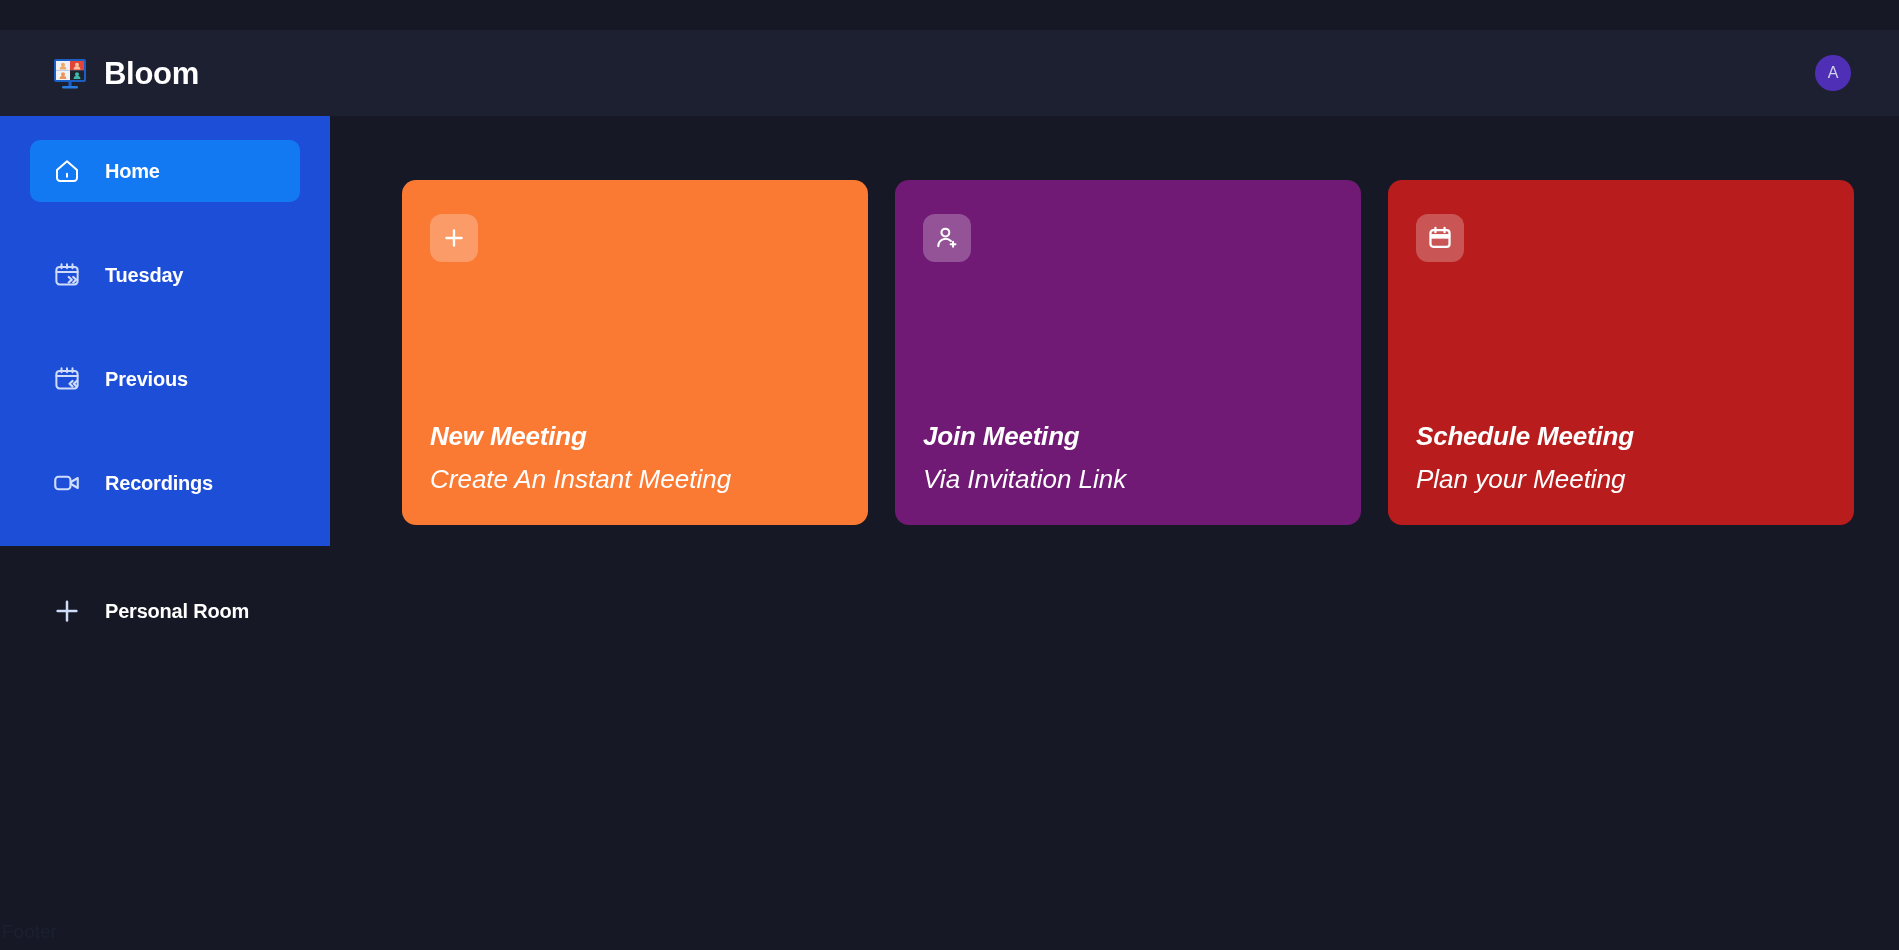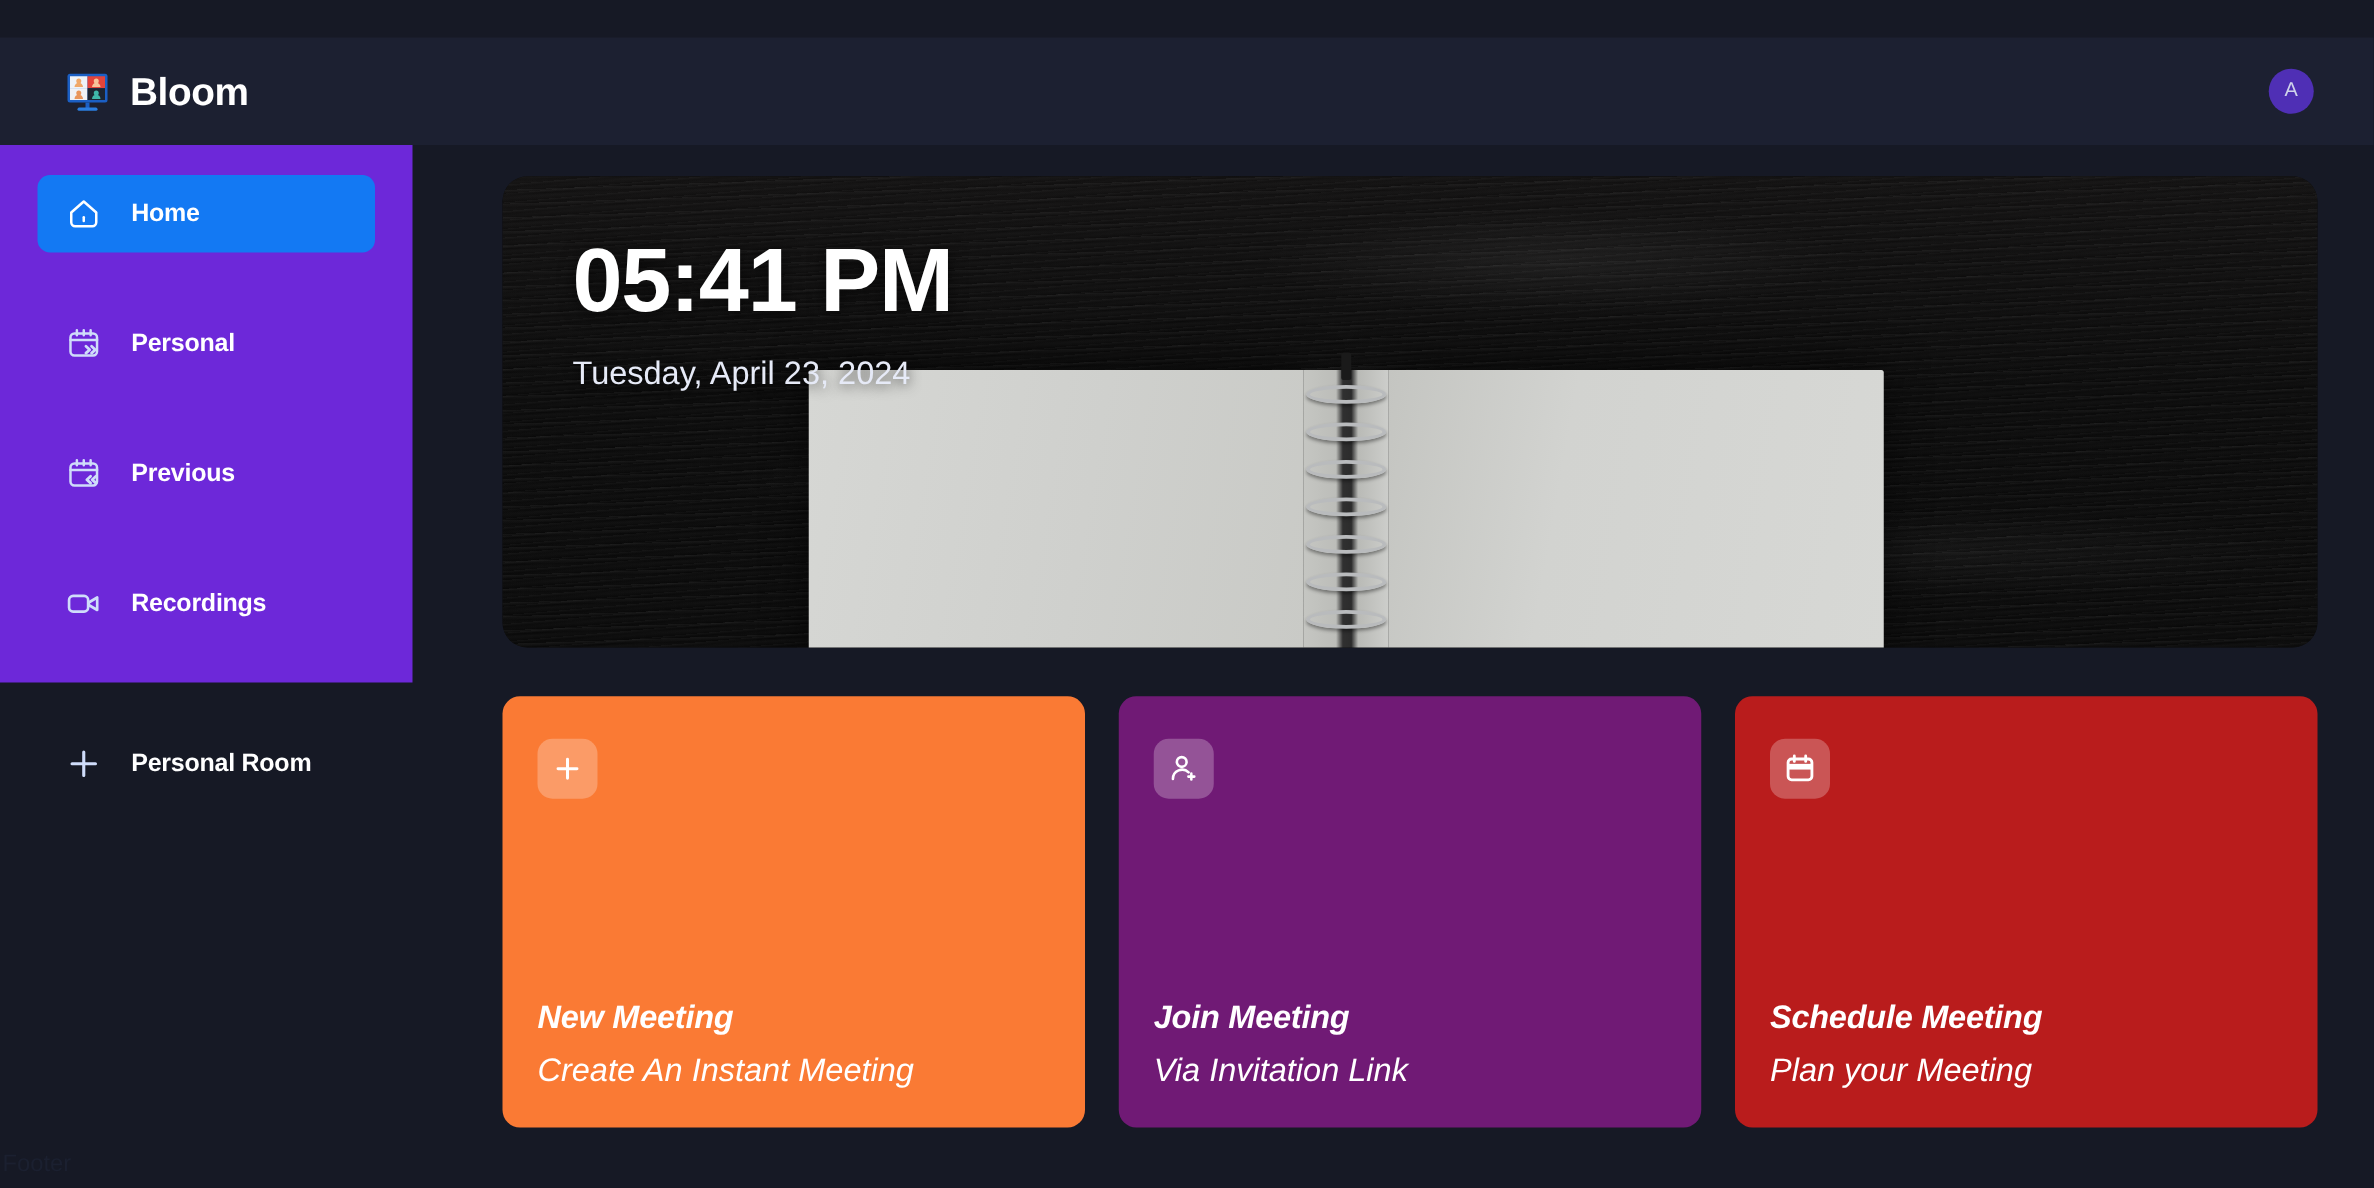--- a/index.html
+++ b/index.html
@@ -37,21 +37,21 @@
   .avatar{
     width:36px; height:36px; border-radius:50%;
     background:#4f2fb5;
     display:flex; align-items:center; justify-content:center;
     font-size:16px; color:#cfd3ea; font-weight:400;
   }
 
   
   .sidebar{
     position:absolute; left:0; top:116px; width:330px; height:430px;
-    background:#6d28d9;
+    background:#1d4ed8;
     padding:24px 0 0 0;
   }
   .nav-list{ list-style:none; }
   .nav-item{
     display:flex; align-items:center; gap:23px;
     height:62px; margin:0 30px 0 30px;
     padding:0 0 0 22px;
     border-radius:10px;
     cursor:pointer;
   }
@@ -229,21 +229,21 @@
 
     <li class="nav-item">
       <span class="nav-icon">
         <svg width="30" height="30" viewBox="0 0 24 24" fill="none" stroke="#cfdcfa" stroke-width="1.6" stroke-linecap="round" stroke-linejoin="round">
           <rect x="3.5" y="5.5" width="17" height="14" rx="2.5"></rect>
           <path d="M3.5 9.6 h17"></path>
           <path d="M7.6 3.4 v3.2 M12 3.4 v3.2 M16.4 3.4 v3.2"></path>
           <path d="M13.4 13.6 l2.4 2.2 -2.4 2.2 M17 13.6 l2.4 2.2 -2.4 2.2" stroke-width="1.8"></path>
         </svg>
       </span>
-      <span class="nav-label">Personal</span>
+      <span class="nav-label">Tuesday</span>
     </li>
 
     <li class="nav-item">
       <span class="nav-icon">
         <svg width="30" height="30" viewBox="0 0 24 24" fill="none" stroke="#cfdcfa" stroke-width="1.6" stroke-linecap="round" stroke-linejoin="round">
           <rect x="3.5" y="5.5" width="17" height="14" rx="2.5"></rect>
           <path d="M3.5 9.6 h17"></path>
           <path d="M7.6 3.4 v3.2 M12 3.4 v3.2 M16.4 3.4 v3.2"></path>
           <path d="M16.4 13.6 l-2.4 2.2 2.4 2.2 M19.8 13.6 l-2.4 2.2 2.4 2.2" stroke-width="1.8"></path>
         </svg>
@@ -267,41 +267,20 @@
   <span class="nav-icon">
     <svg width="30" height="30" viewBox="0 0 24 24" fill="none" stroke="#cfdcfa" stroke-width="2" stroke-linecap="round">
       <path d="M12 4.5 v15 M4.5 12 h15"></path>
     </svg>
   </span>
   <span class="nav-label">Personal Room</span>
 </div>
 
 <main class="main">
 
-  <section class="hero">
-    <div class="hero-bg"></div>
-    <div class="notebook">
-      <div class="nb-page left"></div>
-      <div class="nb-spine">
-        <span class="coil" style="top:12px"></span>
-        <span class="coil" style="top:42px"></span>
-        <span class="coil" style="top:72px"></span>
-        <span class="coil" style="top:102px"></span>
-        <span class="coil" style="top:132px"></span>
-        <span class="coil" style="top:162px"></span>
-        <span class="coil" style="top:192px"></span>
-
-      </div>
-      <div class="nb-page right"></div>
-    </div>
-    <div class="hero-text">
-      <div class="hero-time">05:41 PM</div>
-      <div class="hero-date">Tuesday, April 23, 2024</div>
-    </div>
-  </section>
 
   <section class="cards">
 
     <div class="card" style="background:#fa7a34">
       <div class="card-badge">
         <svg width="26" height="26" viewBox="0 0 24 24" fill="none" stroke="#ffffff" stroke-width="2.2" stroke-linecap="round">
           <path d="M12 5 v14 M5 12 h14"></path>
         </svg>
       </div>
       <div class="card-foot">

